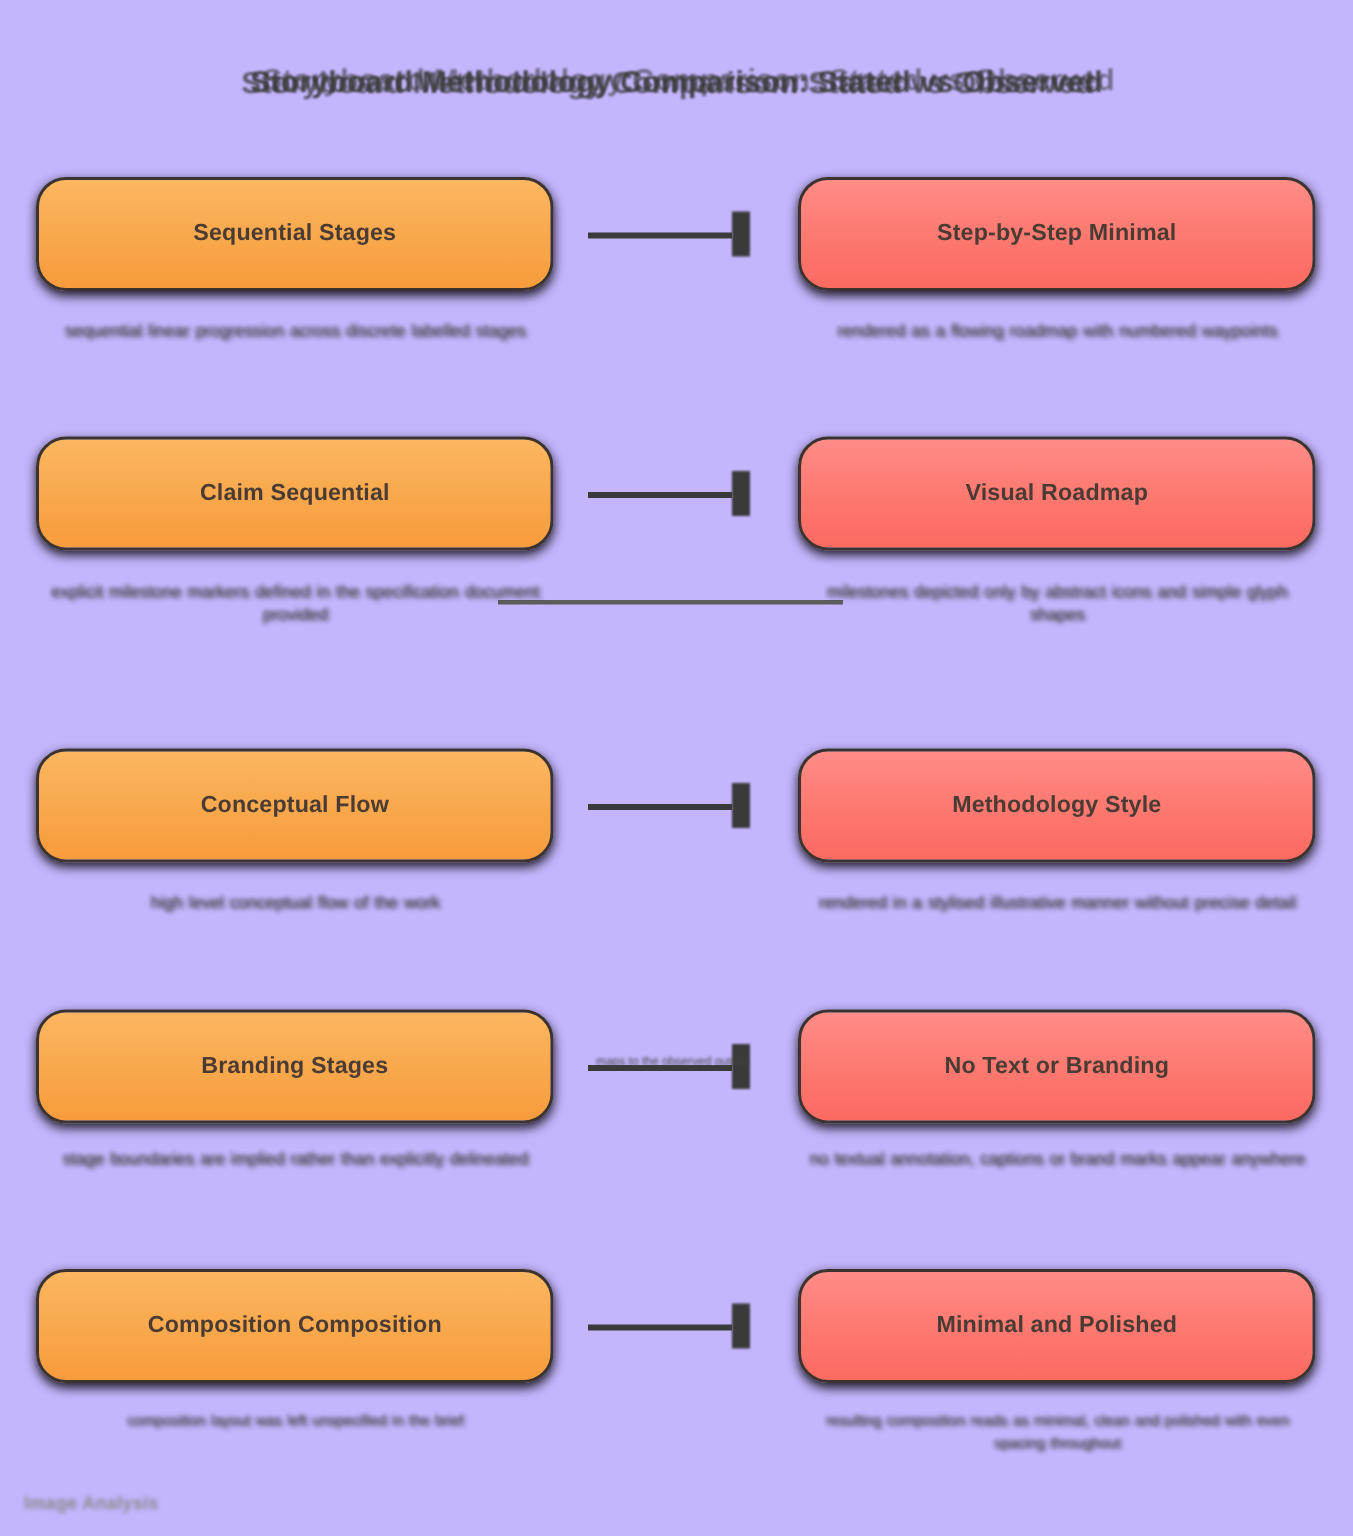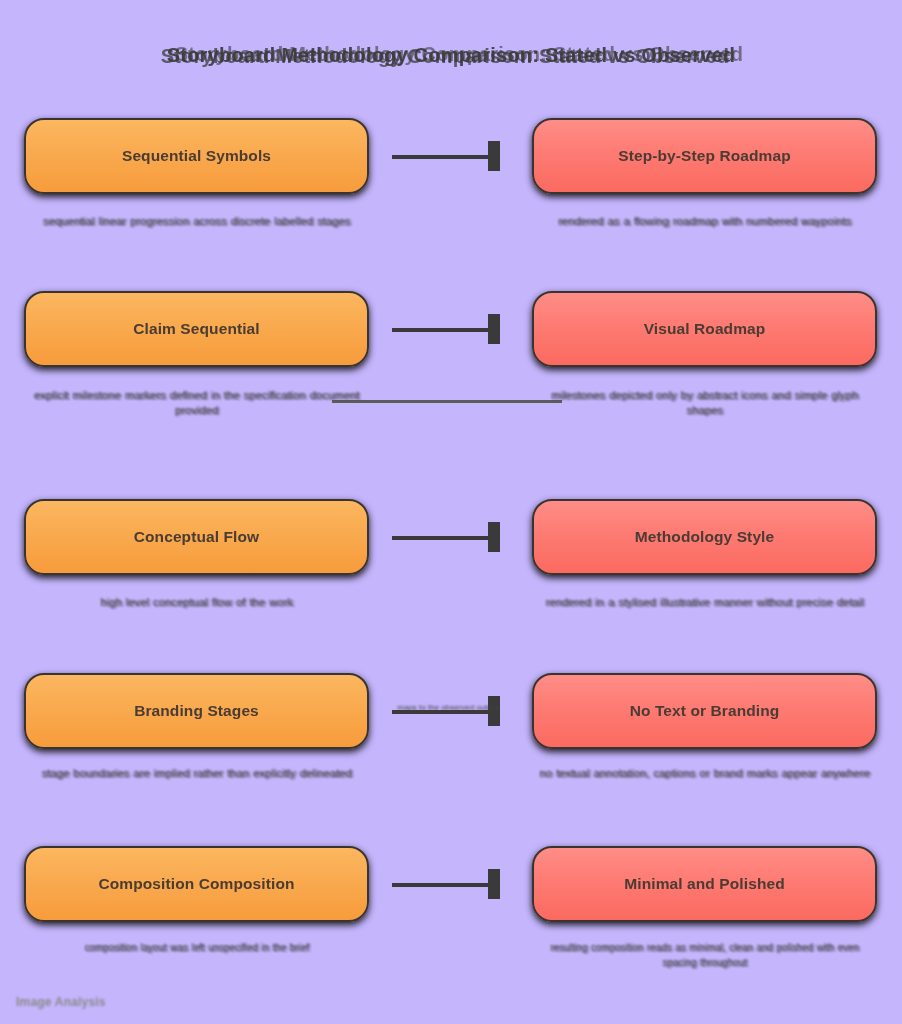--- a/index.html
+++ b/index.html
@@ -197,28 +197,28 @@
 <div id="diagram-root">
 
   <div class="title-wrap">
     <div class="title-layer layer-c">Storyboard Methodology Comparison: Stated vs Observed</div>
     <div class="title-layer layer-b">Storyboard Methodology Comparison: Stated vs Observed</div>
     <div class="title-layer">Storyboard Methodology Comparison: Stated vs Observed</div>
   </div>
 
   <div class="row" style="top:118px;">
     <div class="node left">
-      <span class="node-label">Sequential Symbols</span>
-    </div>
-    <div class="connector" style="top:35px;">
-      <span class="line"></span>
-      <span class="head"></span>
-    </div>
-    <div class="node right">
-      <span class="node-label">Step-by-Step Roadmap</span>
+      <span class="node-label">Sequential Stages</span>
+    </div>
+    <div class="connector" style="top:35px;">
+      <span class="line"></span>
+      <span class="head"></span>
+    </div>
+    <div class="node right">
+      <span class="node-label">Step-by-Step Minimal</span>
     </div>
   </div>
   <div class="caption left-cap" style="top:214px;">
     <span class="caption-inner">
       <span class="ghost">sequential linear progression across discrete labelled stages</span>
       <span>sequential linear progression across discrete labelled stages</span>
     </span>
   </div>
   <div class="caption right-cap" style="top:214px;">
     <span class="caption-inner">

